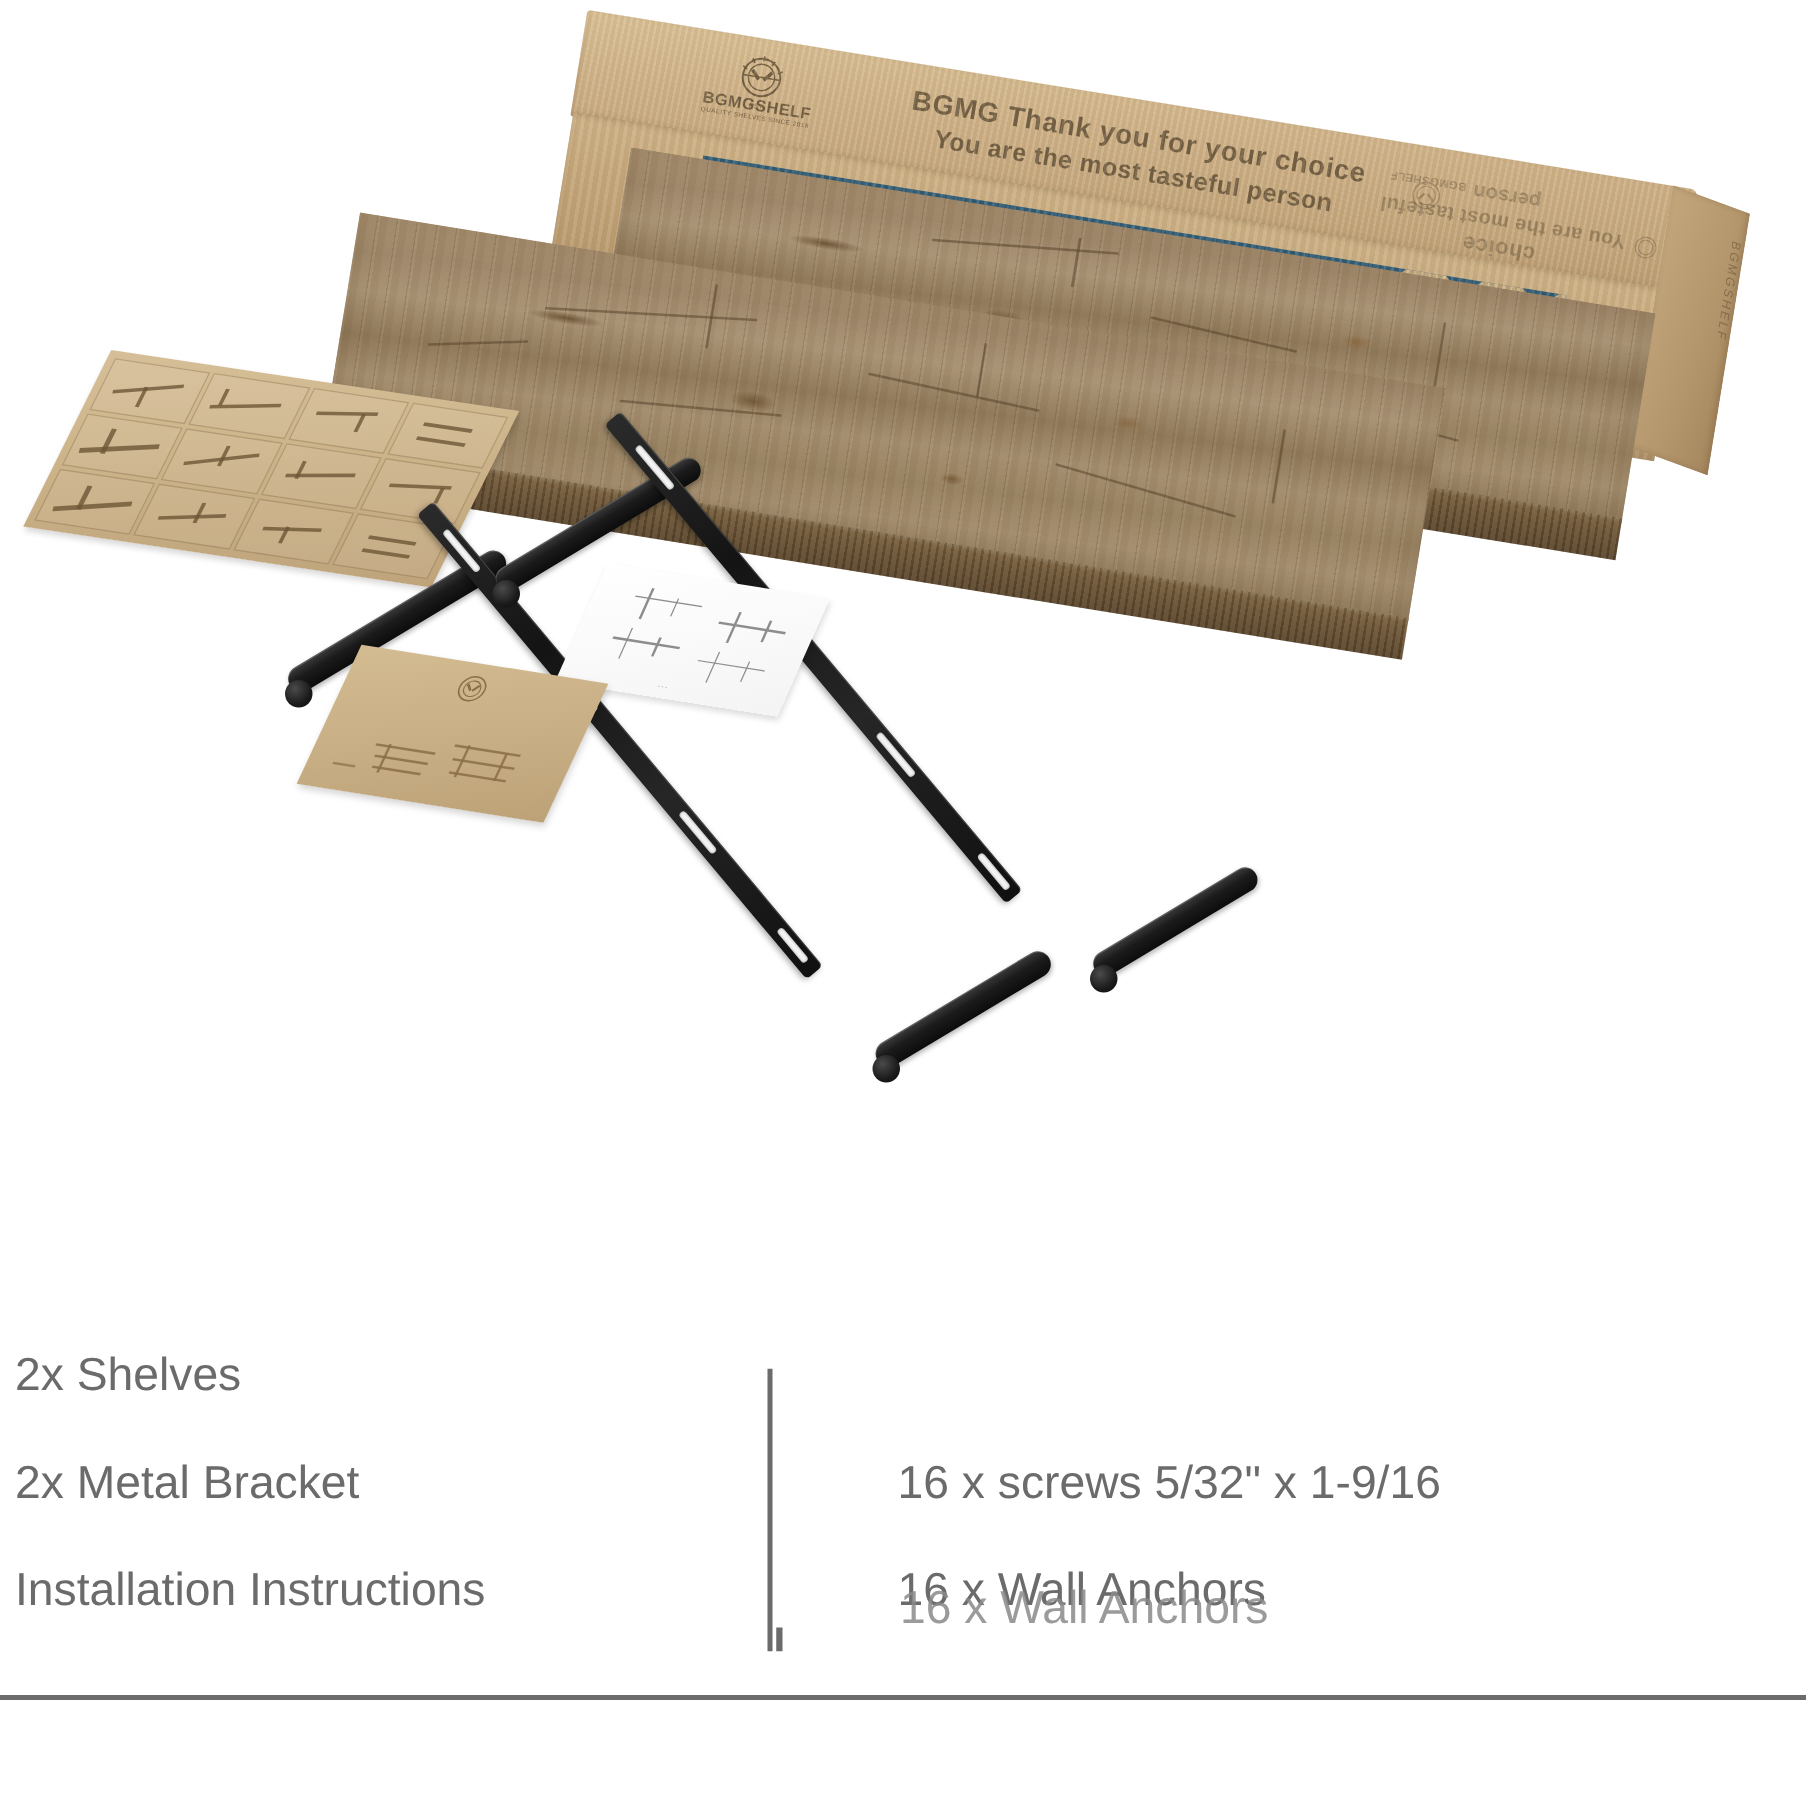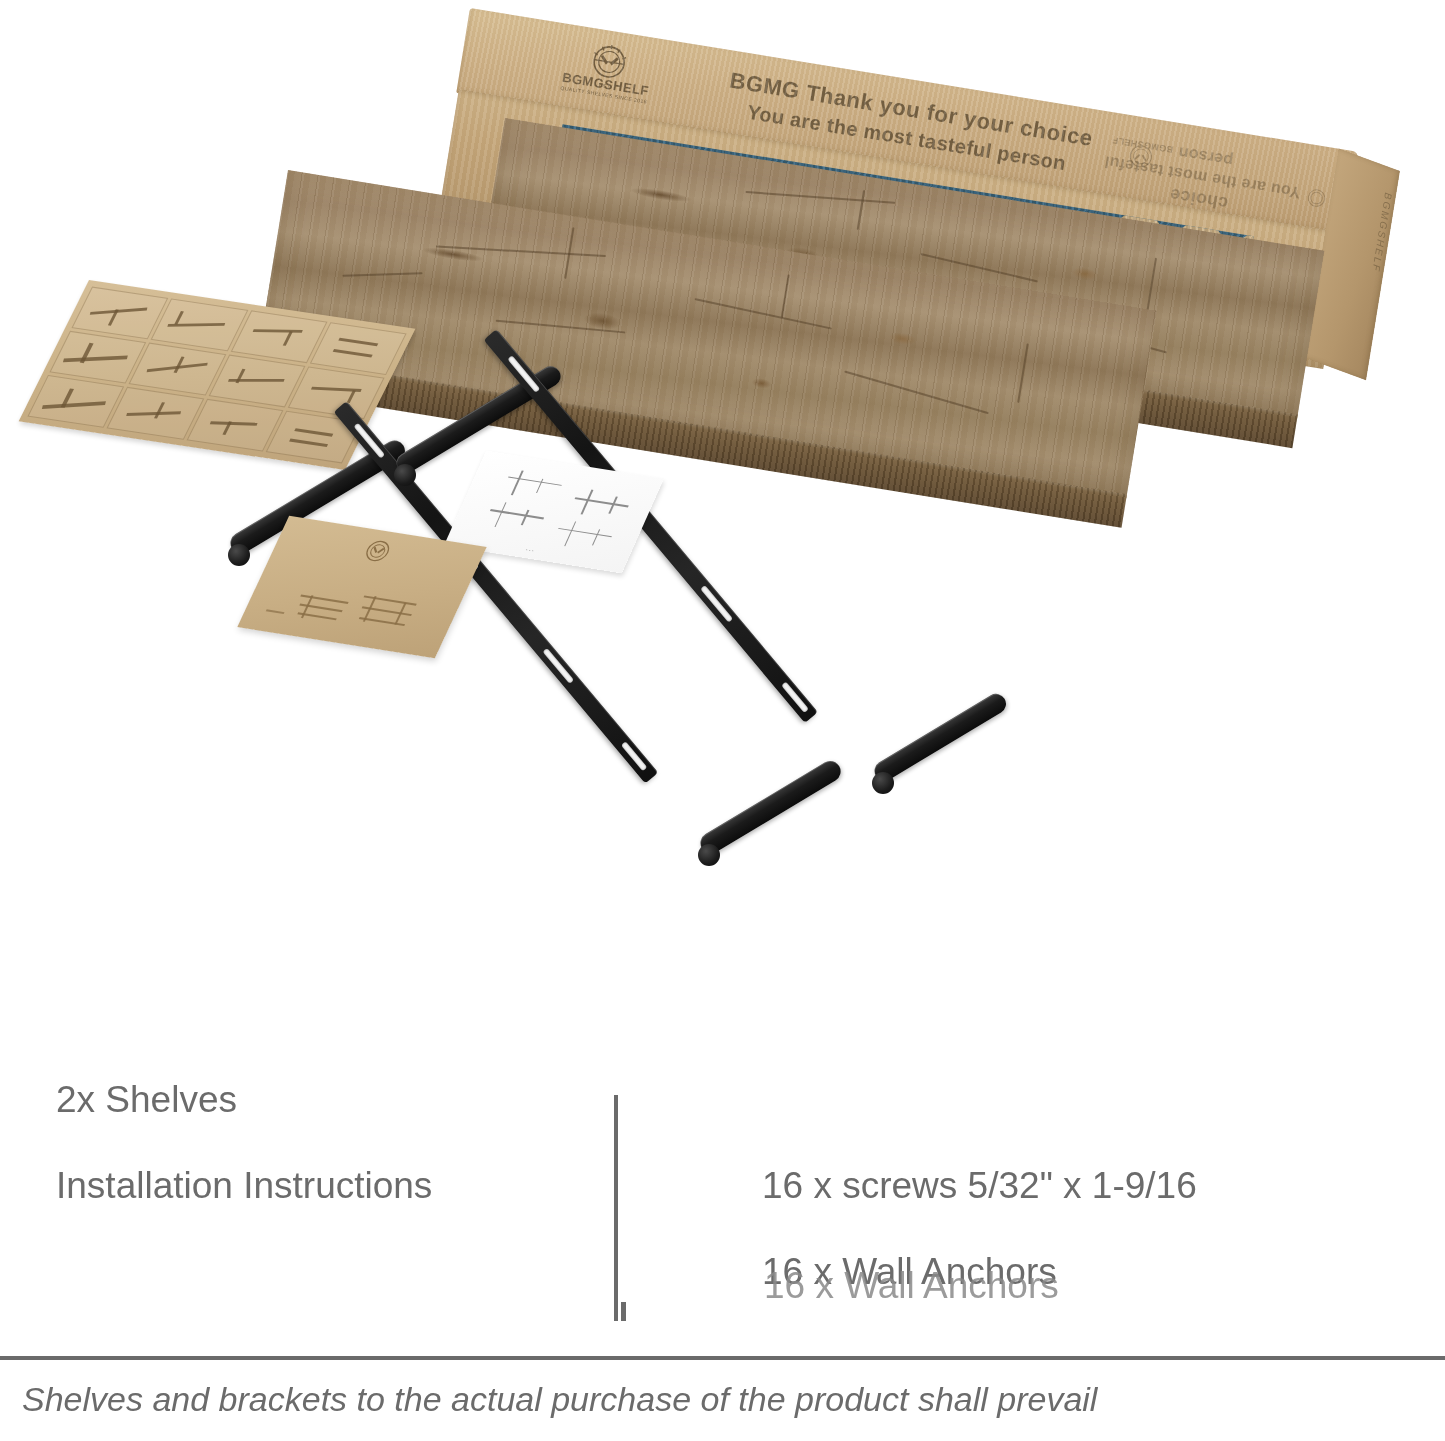--- a/index.html
+++ b/index.html
@@ -272,21 +272,20 @@
   .col { position: absolute; }
   #col-left  { left: 12px;  top: 130px; }
   #col-right { left: 718px; top: 130px; }
   .item {
     font-size: 37px;
     color: #6b6b6b;
     font-weight: 400;
     white-space: nowrap;
     height: 86px;
     line-height: 40px;
-    margin-left: 44px;
   }
   #divider {
     position: absolute;
     left: 614px; top: 145px;
     width: 4px; height: 226px;
     background: #6b6b6b;
   }
   #divider-tick {
     position: absolute;
     left: 621px; top: 352px;
@@ -605,32 +604,32 @@
     <div class="anchor" style="left:738px; top:788px; transform:rotate(29deg);"></div>
   </div>
 
 </div>
 
 <div id="info">
 
 
   <div class="col" id="col-left">
     <div class="item">2x Shelves</div>
+    <div class="item">2x Metal Bracket</div>
     <div class="item">Installation Instructions</div>
   </div>
 
   <div id="divider"></div>
   <div id="divider-tick"></div>
 
   <div class="col" id="col-right">
     <div class="item"></div>
     <div class="item">16 x screws 5/32" x 1-9/16</div>
     <div class="item dup">
       <span>16 x Wall Anchors</span>
       <span class="ghost-line">16 x Wall Anchors</span>
     </div>
   </div>
 
   <div id="rule"></div>
 
-  <div id="disclaimer">Shelves and brackets to the actual purchase of the product shall prevail</div>
 
 </div>
 
 </body></html>

